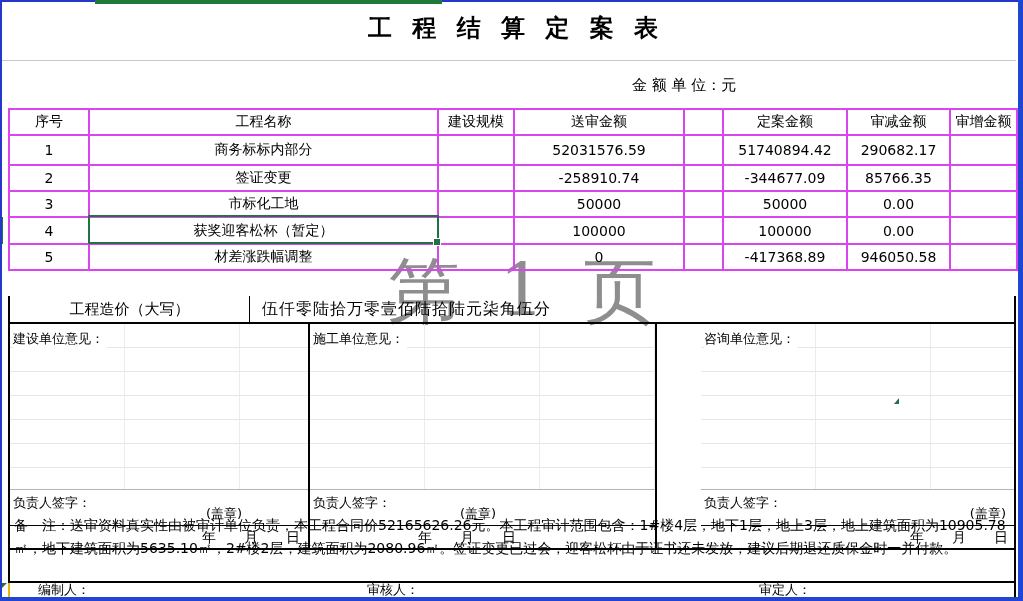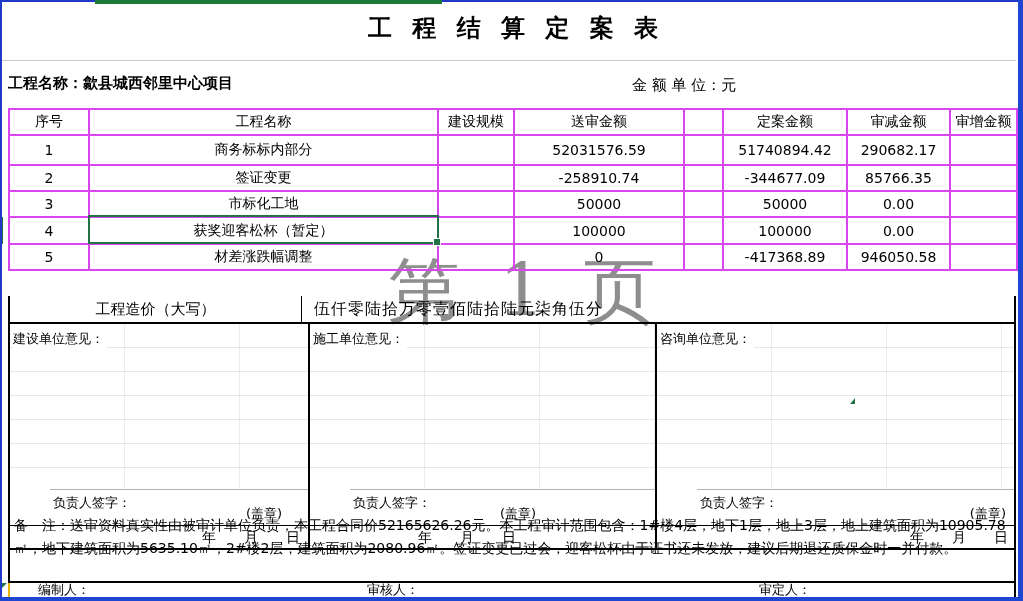--- a/index.html
+++ b/index.html
@@ -30,33 +30,33 @@
                 overflow:hidden;white-space:nowrap;background:transparent;}
   table.main tr{height:26px;}
   table.main tr.r1{height:30px;}
   table.main tr.r4{height:27px;}
   table.main tr.rt{height:27px;}
   td.name{text-align:left;padding-left:4px;}
   td.rel{position:relative;}
   
   .cost-row{position:absolute;left:8px;top:296px;width:1008px;height:26px;box-sizing:border-box;
             border-left:2px solid #000;border-right:2px solid #000;display:flex;}
-  .cost-label{width:292px;box-sizing:border-box;border-right:1px solid #000;
+  .cost-label{width:240px;box-sizing:border-box;border-right:1px solid #000;
               display:flex;align-items:center;justify-content:center;font-size:15px;}
   .cost-value{flex:1;display:flex;align-items:center;padding-left:12px;font-size:16px;letter-spacing:1px;}
   
   .opinions{position:absolute;left:8px;top:322px;width:1008px;height:228px;display:flex;}
   .op-box{box-sizing:border-box;border:2px solid #000;border-right:none;display:flex;flex-direction:column;}
   .op-box:last-child{border-right:2px solid #000;}
-  .op-b1{width:300px;} .op-b2{width:347px;} .op-b3{width:361px;}
+  .op-b1{width:300px;} .op-b2{width:347px;} .op-b3{width:361px;padding-left:44px;}
   .op-area{flex:1;position:relative;font-size:13px;
      background-image:repeating-linear-gradient(to bottom,transparent 0 23px,#e6e6e6 23px 24px),
                       repeating-linear-gradient(to right,transparent 0 114px,#ececec 114px 115px);}
   .op-title{position:absolute;left:3px;top:6px;background:#fff;padding-right:3px;}
-  .op-sign{height:35px;position:relative;border-top:1px solid #b4b4b4;font-size:13px;margin-left:40px;}
+  .op-sign{height:35px;position:relative;border-top:1px solid #b4b4b4;font-size:13px;}
   .op-sign .sign-label{position:absolute;left:3px;top:4px;}
   .op-sign .seal{position:absolute;top:15px;}
   .op-date{height:22px;position:relative;border-top:1px solid #000;font-size:14px;}
   .op-date .date-text{position:absolute;top:3px;white-space:pre;}
   .op-b1 .seal{left:196px;}   .op-b1 .date-text{right:8px;}
   .op-b2 .seal{left:150px;}   .op-b2 .date-text{left:108px;}
   .op-b3 .seal{right:8px;}    .op-b3 .date-text{right:6px;}
   
   .remark{position:absolute;left:8px;top:512px;width:1008px;height:71px;box-sizing:border-box;
           border-left:2px solid #000;border-right:2px solid #000;border-bottom:2px solid #000;
@@ -82,21 +82,20 @@
 </style>
 </head>
 <body>
 
 <div id="screen">
 
   <div class="watermark">第 1 页</div>
 
   <div class="sheet-title">工 程 结 算 定 案 表</div>
   <div class="title-sep"></div>
-  <div class="meta-project">工程名称：歙县城西邻里中心项目</div>
   <div class="meta-unit">金 额 单 位：元</div>
 
   <table class="main">
     <colgroup>
       <col style="width:80px">
         <col style="width:349px">
         <col style="width:76px">
         <col style="width:170px">
       <col style="width:39px">
         <col style="width:124px">

